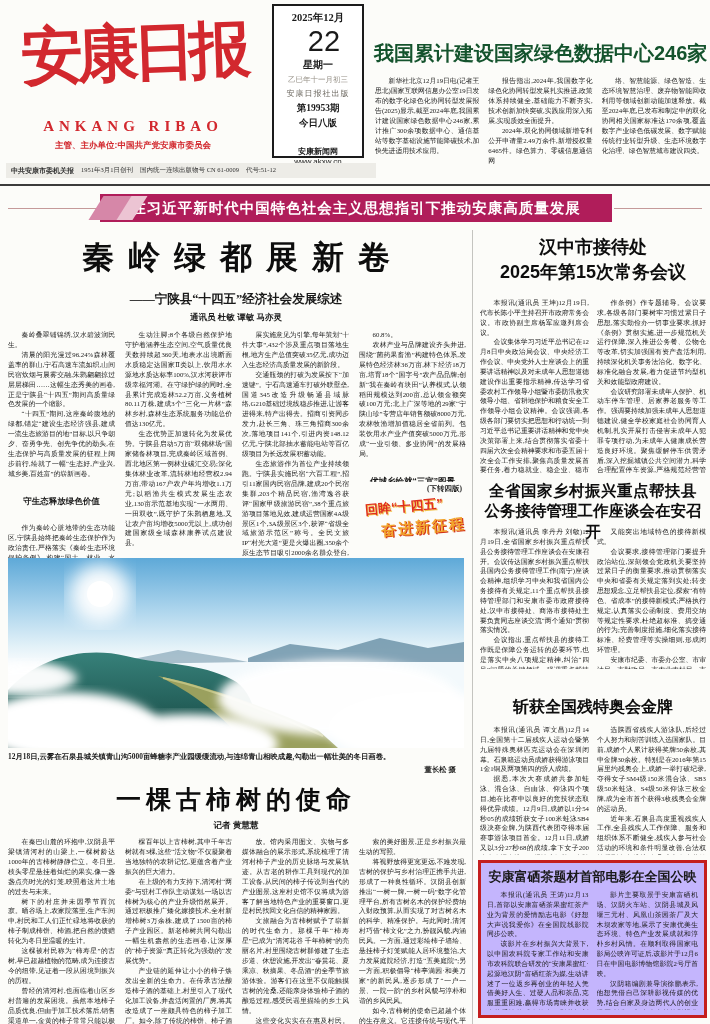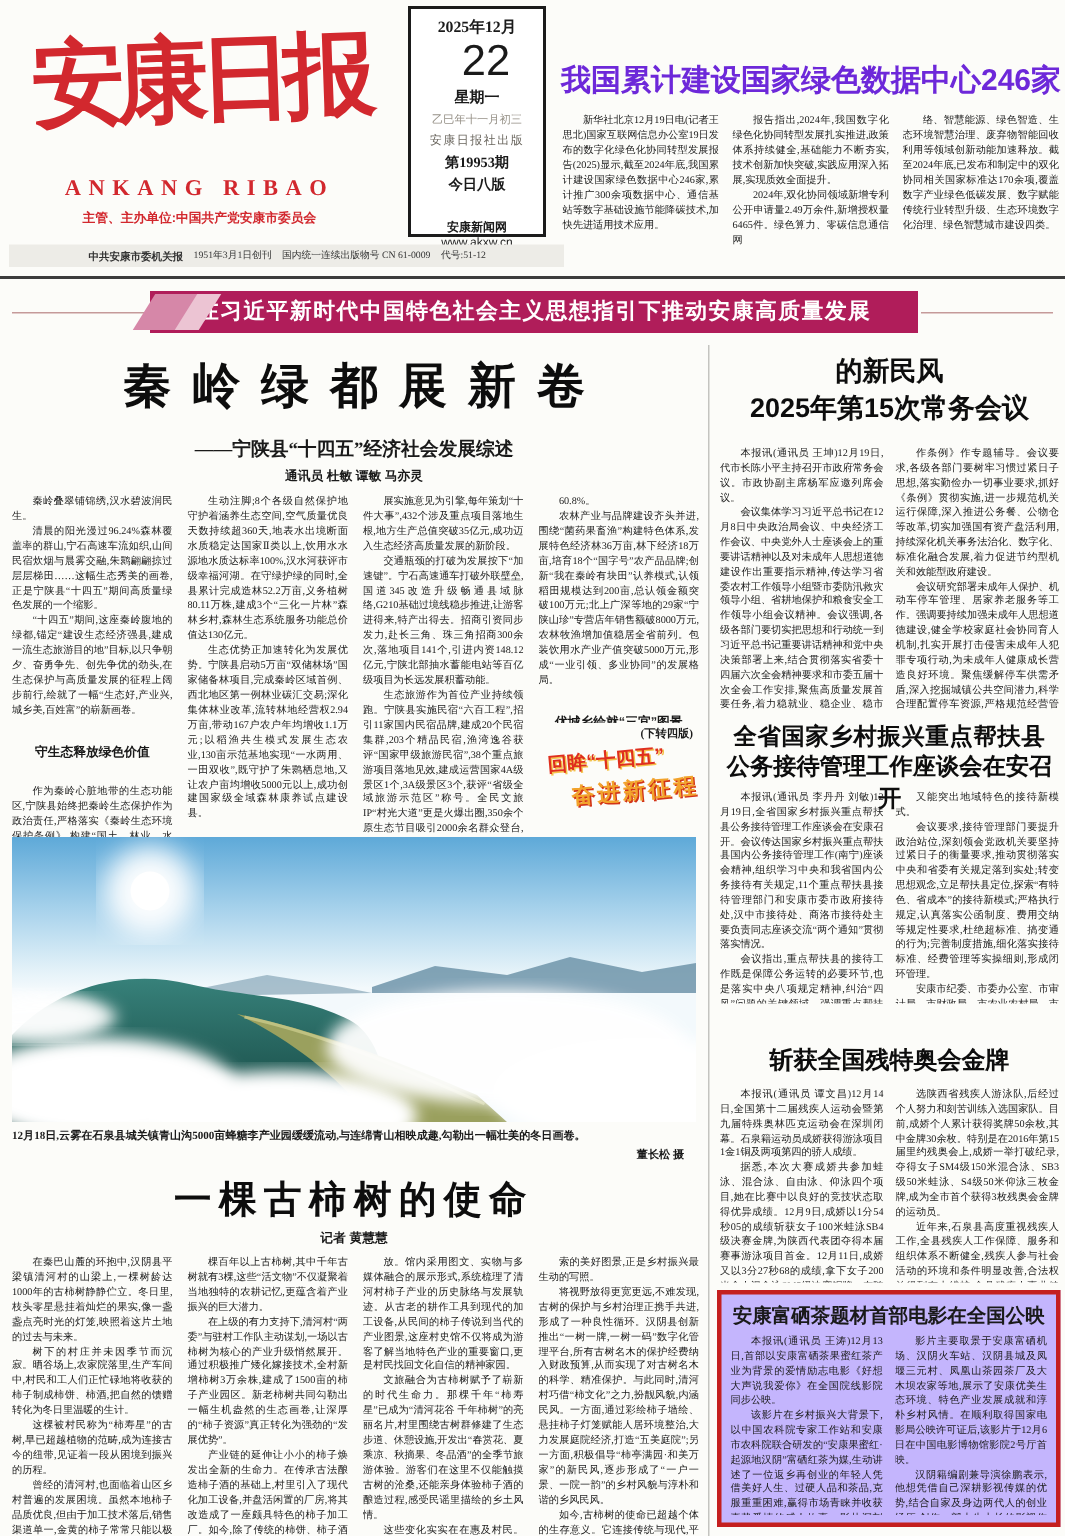--- a/index.html
+++ b/index.html
@@ -20,24 +20,24 @@
   .db-day{font-size:29px;line-height:1.15;font-family:"Liberation Sans",sans-serif;padding-left:12px;}
   .db-week{font-weight:bold;font-size:10px;}
   .db-lunar{font-size:7.5px;color:#979288;margin-top:3px;}
   .db-pub{font-size:8px;color:#6b675f;margin-top:3px;letter-spacing:1px;}
   .db-issue{font-weight:bold;font-size:9.5px;margin-top:3px;}
   .db-pages{font-weight:bold;font-size:9.5px;margin-top:2px;}
   .db-site{font-weight:bold;font-size:8px;margin-top:16px;}
   .db-url{font-size:8px;font-family:"Liberation Sans",sans-serif;}
   .strip{left:6px;top:163px;width:360px;height:15px;background:#edece7;display:flex;align-items:center;
          gap:7px;padding:0 5px;font-size:6.5px;color:#333;white-space:nowrap;}
-  .strip b{font-size:7px;margin-left:48px;}
+  .strip b{font-size:7px;}
   
   .ta-head{left:374px;top:40px;width:334px;font-family:"Liberation Sans",sans-serif;font-weight:bold;
-           font-size:20px;letter-spacing:0;white-space:nowrap;color:#6d28d9;}
+           font-size:20px;letter-spacing:0;white-space:nowrap;color:#14532d;}
   .ta-cols{left:375px;top:76px;width:331px;height:92px;display:flex;gap:9px;}
   .ncol{flex:1 1 0;overflow:hidden;font-size:6.8px;line-height:1.47;text-align:justify;}
   .ncol p{margin:0;text-indent:2em;}
   .hline{left:0;top:184px;width:710px;height:2px;background:#3c3c3c;}
   
   .bl{top:208px;height:1px;background:#c59a9a;}
   .banner{left:100px;top:194px;width:512px;height:28px;background:#b01d5a;color:#fff;text-align:center;
           line-height:28px;font-family:"Liberation Sans",sans-serif;font-weight:bold;font-size:14.5px;letter-spacing:1px;}
   .st1{left:96px;top:196px;width:34px;height:24px;background:#d687a8;transform:skewX(-32deg);}
   .st2{left:124px;top:196px;width:16px;height:24px;background:#ecc4d3;transform:skewX(-32deg);}
@@ -245,21 +245,21 @@
     </div>
     <div class="col">
       <p>索的美好图景,正是乡村振兴最生动的写照。</p>
       <p>将视野放得更宽更远,不难发现,古树的保护与乡村治理正携手共进,形成了一种良性循环。汉阴县创新推出“一树一牌,一树一码”数字化管理平台,所有古树名木的保护经费纳入财政预算,从而实现了对古树名木的科学、精准保护。与此同时,清河村巧借“柿文化”之力,扮靓风貌,内涵民风。一方面,通过彩绘柿子墙绘、悬挂柿子灯笼赋能人居环境整治,大力发展庭院经济,打造“五美庭院”;另一方面,积极倡导“柿亭满园·和美万家”的新民风,逐步形成了“一户一景、一院一韵”的乡村风貌与淳朴和谐的乡风民风。</p>
       <p>如今,古柿树的使命已超越个体的生存意义。它连接传统与现代,平衡生态与产业,引领村民从“靠山吃山”走向“依山致富”。正如驻村工作队员罗思卿所说,“古树是我们最宝贵的财富。保护好它们,让它们继续见证村庄发展,带动乡村富裕,是我们最大的心愿。”</p>
     </div>
   </div>
 
   <div class="abs vdiv"></div>
 
-  <div class="abs rt g-t1">的新民风</div>
+  <div class="abs rt g-t1">汉中市接待处</div>
   <div class="abs rt g-t2">2025年第15次常务会议</div>
   <div class="abs g-cols">
     <div class="rcol">
       <p>本报讯(通讯员 王坤)12月19日,代市长陈小平主持召开市政府常务会议。市政协副主席杨军应邀列席会议。</p>
       <p>会议集体学习习近平总书记在12月8日中央政治局会议、中央经济工作会议、中央党外人士座谈会上的重要讲话精神以及对未成年人思想道德建设作出重要指示精神,传达学习省委农村工作领导小组暨市委防汛救灾领导小组、省耕地保护和粮食安全工作领导小组会议精神。会议强调,各级各部门要切实把思想和行动统一到习近平总书记重要讲话精神和党中央决策部署上来,结合贯彻落实省委十四届六次全会精神要求和市委五届十次全会工作安排,聚焦高质量发展首要任务,着力稳就业、稳企业、稳市场、稳预期,奋力完成全年经济社会发展目标任务,确保“十五五”实现良好开局。</p>
 
     </div>
     <div class="rcol">
       <p>作条例》作专题辅导。会议要求,各级各部门要树牢习惯过紧日子思想,落实勤俭办一切事业要求,抓好《条例》贯彻实施,进一步规范机关运行保障,深入推进公务餐、公物仓等改革,切实加强国有资产盘活利用,持续深化机关事务法治化、数字化、标准化融合发展,着力促进节约型机关和效能型政府建设。</p>
       <p>会议研究部署未成年人保护、机动车停车管理、居家养老服务等工作。强调要持续加强未成年人思想道德建设,健全学校家庭社会协同育人机制,扎实开展打击侵害未成年人犯罪专项行动,为未成年人健康成长营造良好环境。聚焦缓解停车供需矛盾,深入挖掘城镇公共空间潜力,科学合理配置停车资源,严格规范经营管理和停车秩序,更好满足群众合理停车需求。要积极应对人口老龄化,坚持以居家老年人服务需求为导向,充分激发政府、市场、社会、家庭等多元主体的积极性,不断优化资源配置,配套完善服务供给体系,促进养老服务高质量发展。会议还研究了其他事项。</p>

